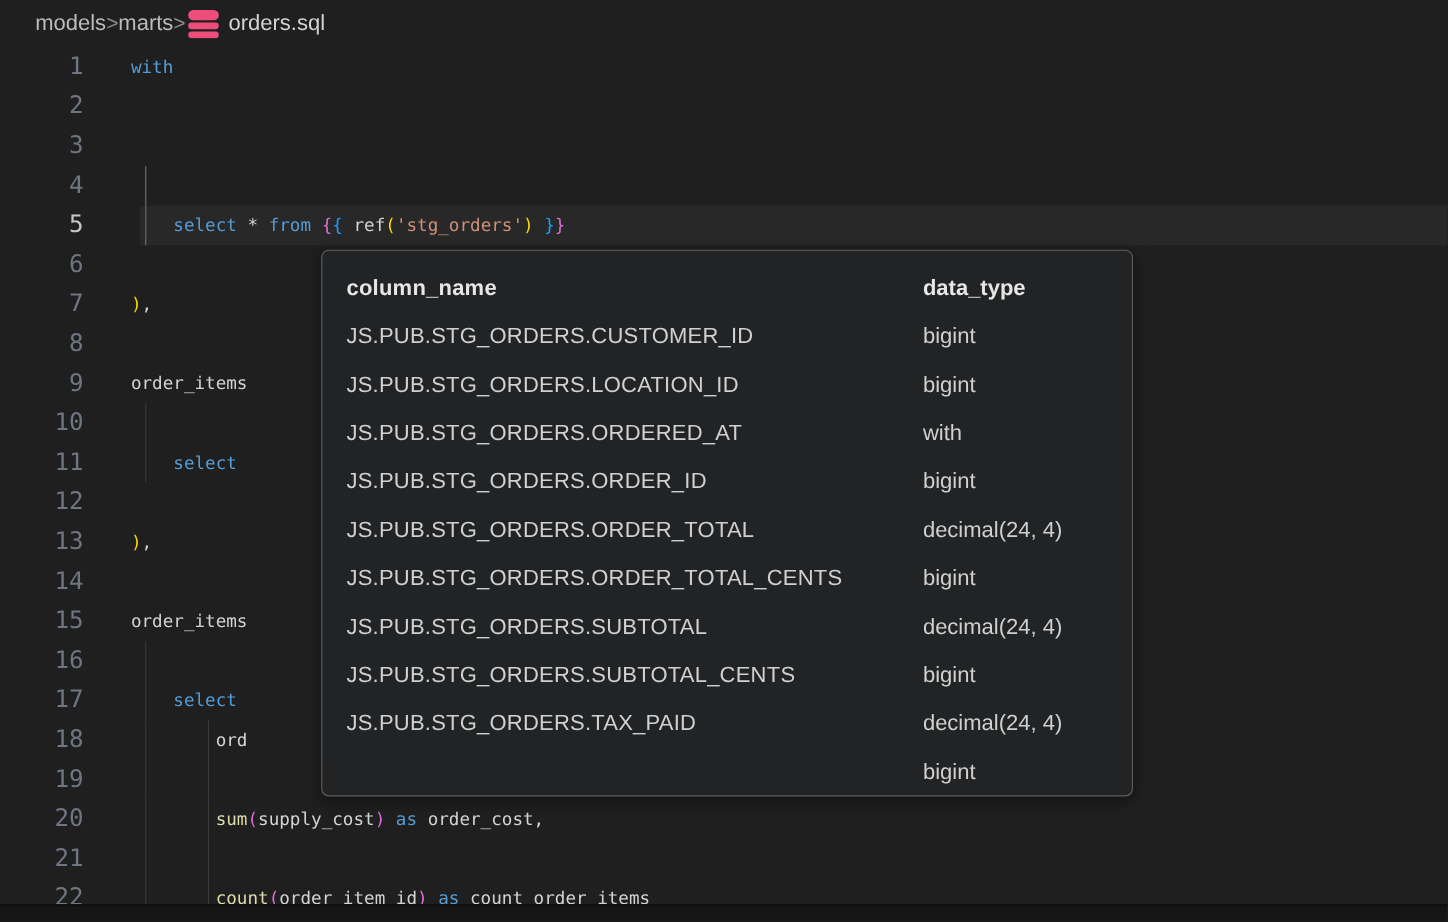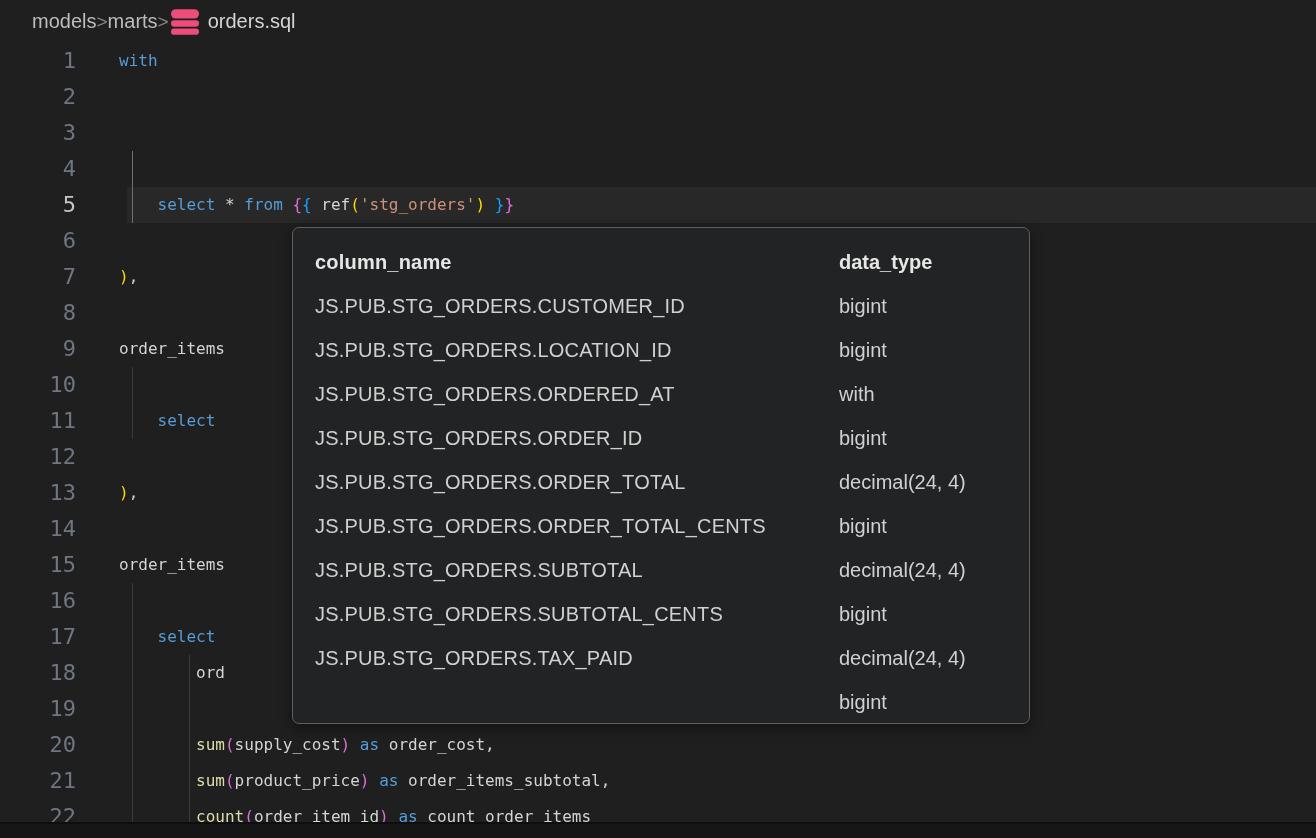--- a/index.html
+++ b/index.html
@@ -194,21 +194,20 @@
     <div class="code-line-row" style="top: 727px;">
       <div class="indent-guide" style="left: 132px;"></div>
       <div class="indent-guide" style="left: 189px;"></div>
       <div class="gutter-num">20</div>
       <div class="code-text"><span class="tk-pl">        </span><span class="tk-fn">sum</span><span class="tk-b2">(</span><span class="tk-id">supply_cost</span><span class="tk-b2">)</span><span class="tk-pl"> </span><span class="tk-kw">as</span><span class="tk-pl"> </span><span class="tk-id">order_cost</span><span class="tk-pn">,</span></div>
     </div>
     <div class="code-line-row" style="top: 763px;">
       <div class="indent-guide" style="left: 132px;"></div>
       <div class="indent-guide" style="left: 189px;"></div>
       <div class="gutter-num">21</div>
-      <div class="code-text"><span class="tk-pl">        </span><span class="tk-fn">sum</span><span class="tk-b2">(</span><span class="tk-id">product_price</span><span class="tk-b2">)</span><span class="tk-pl"> </span><span class="tk-kw">as</span><span class="tk-pl"> </span><span class="tk-id">order_items_subtotal</span><span class="tk-pn">,</span></div>
     </div>
     <div class="code-line-row" style="top: 799px;">
       <div class="indent-guide" style="left: 132px;"></div>
       <div class="indent-guide" style="left: 189px;"></div>
       <div class="gutter-num">22</div>
       <div class="code-text"><span class="tk-pl">        </span><span class="tk-fn">count</span><span class="tk-b2">(</span><span class="tk-id">order_item_id</span><span class="tk-b2">)</span><span class="tk-pl"> </span><span class="tk-kw">as</span><span class="tk-pl"> </span><span class="tk-id">count_order_items</span></div>
     </div>
   </div>
 
 <div class="hover-popup" id="hover-popup">

